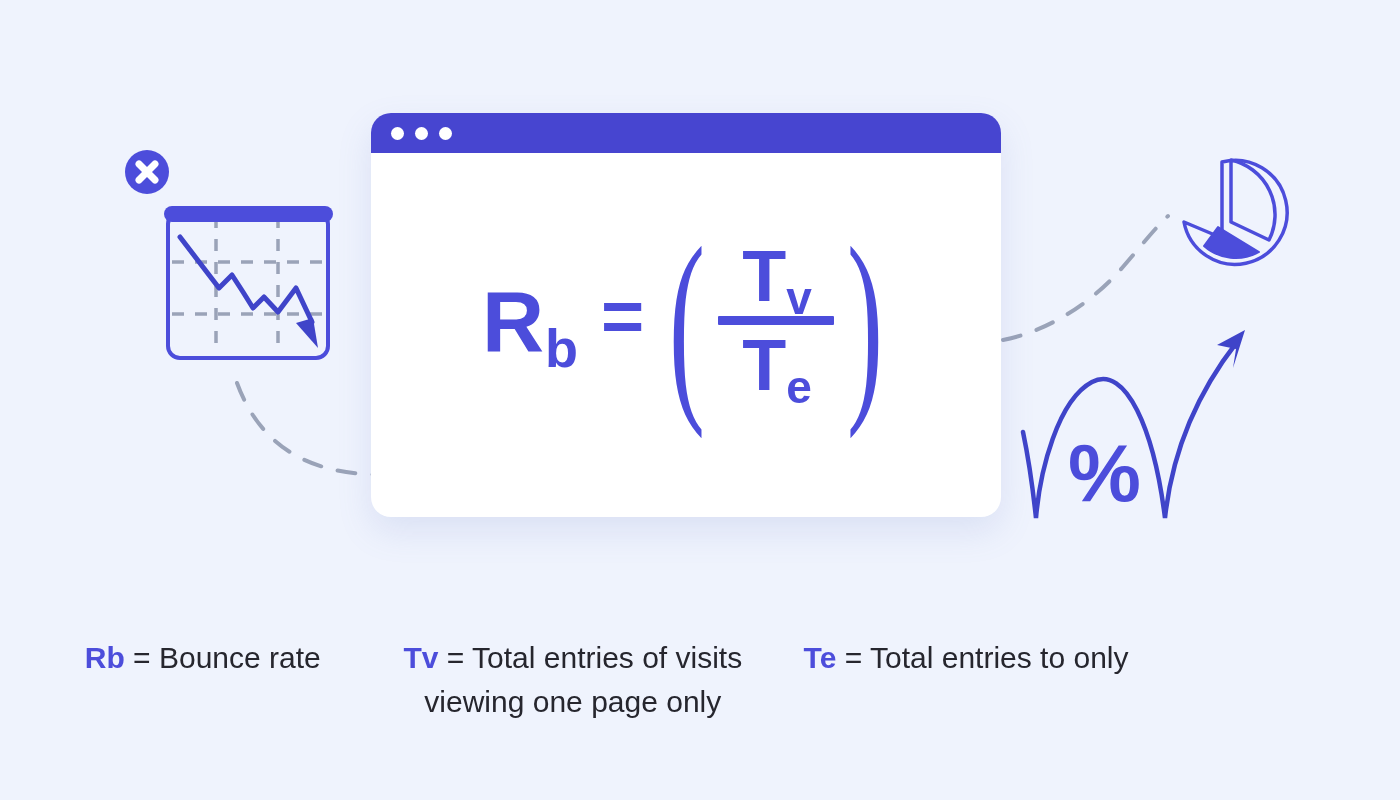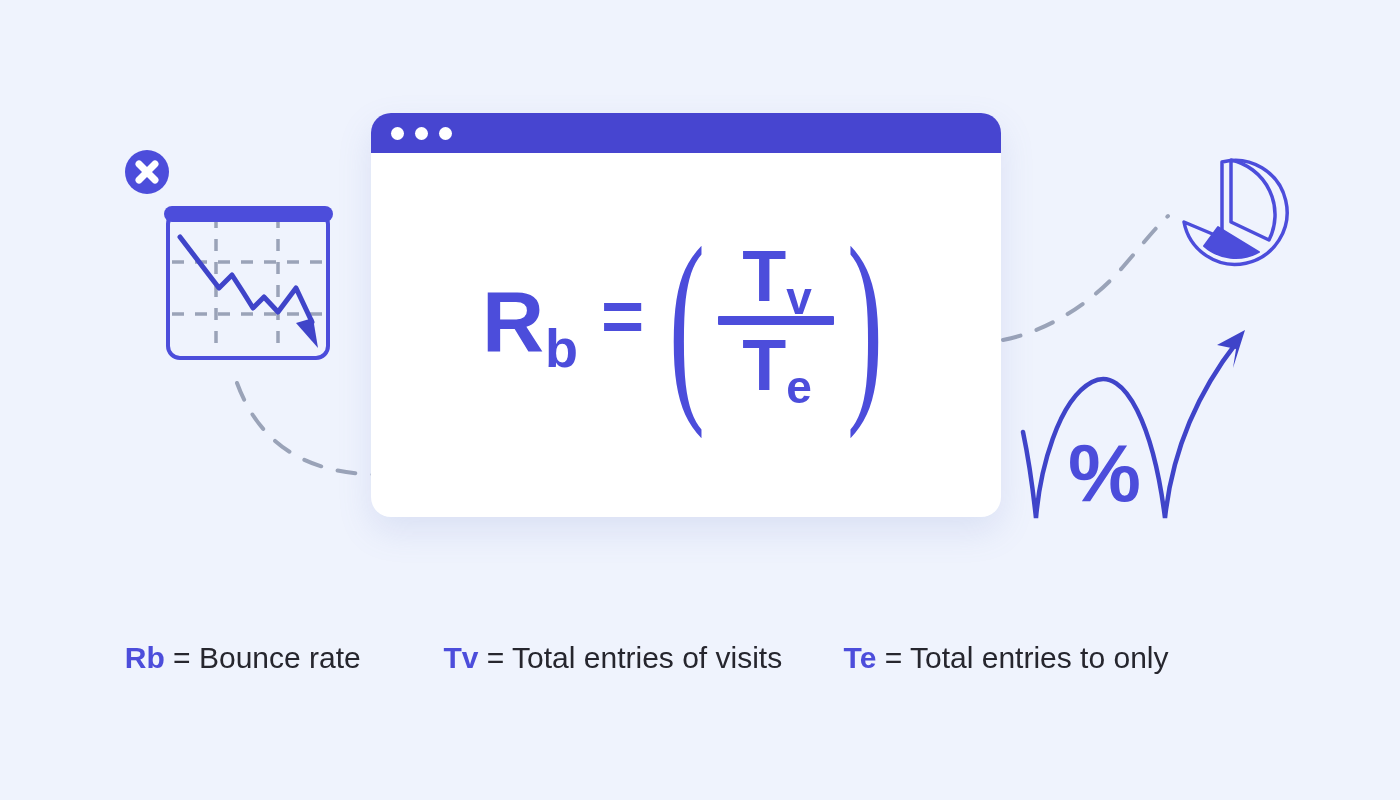--- a/index.html
+++ b/index.html
@@ -135,21 +135,20 @@
 
   
   .legend {
     position: absolute;
     left: 0;
     top: 636px;
     width: 1162px;
     display: flex;
     align-items: flex-start;
     z-index: 5;
-    margin-left: 40px;
   }
   .legend-item {
     font-size: 30px;
     color: #26262e;
     line-height: 1.45;
     text-align: center;
   }
   .legend-item .sym {
     color: #4c4ddb;
     font-weight: bold;
@@ -245,20 +244,21 @@
     <div class="legend-item legend-rb">
       <span class="sym">Rb</span>
       <span>=</span>
       <span>Bounce rate</span>
     </div>
 
     <div class="legend-item legend-tv">
       <span class="sym">Tv</span>
       <span>=</span>
       <span>Total entries of visits</span>
+      <div>viewing one page only</div>
     </div>
 
     <div class="legend-item legend-te">
       <span class="sym">Te</span>
       <span>=</span>
       <span>Total entries to only</span>
     </div>
 
   </div>
 

